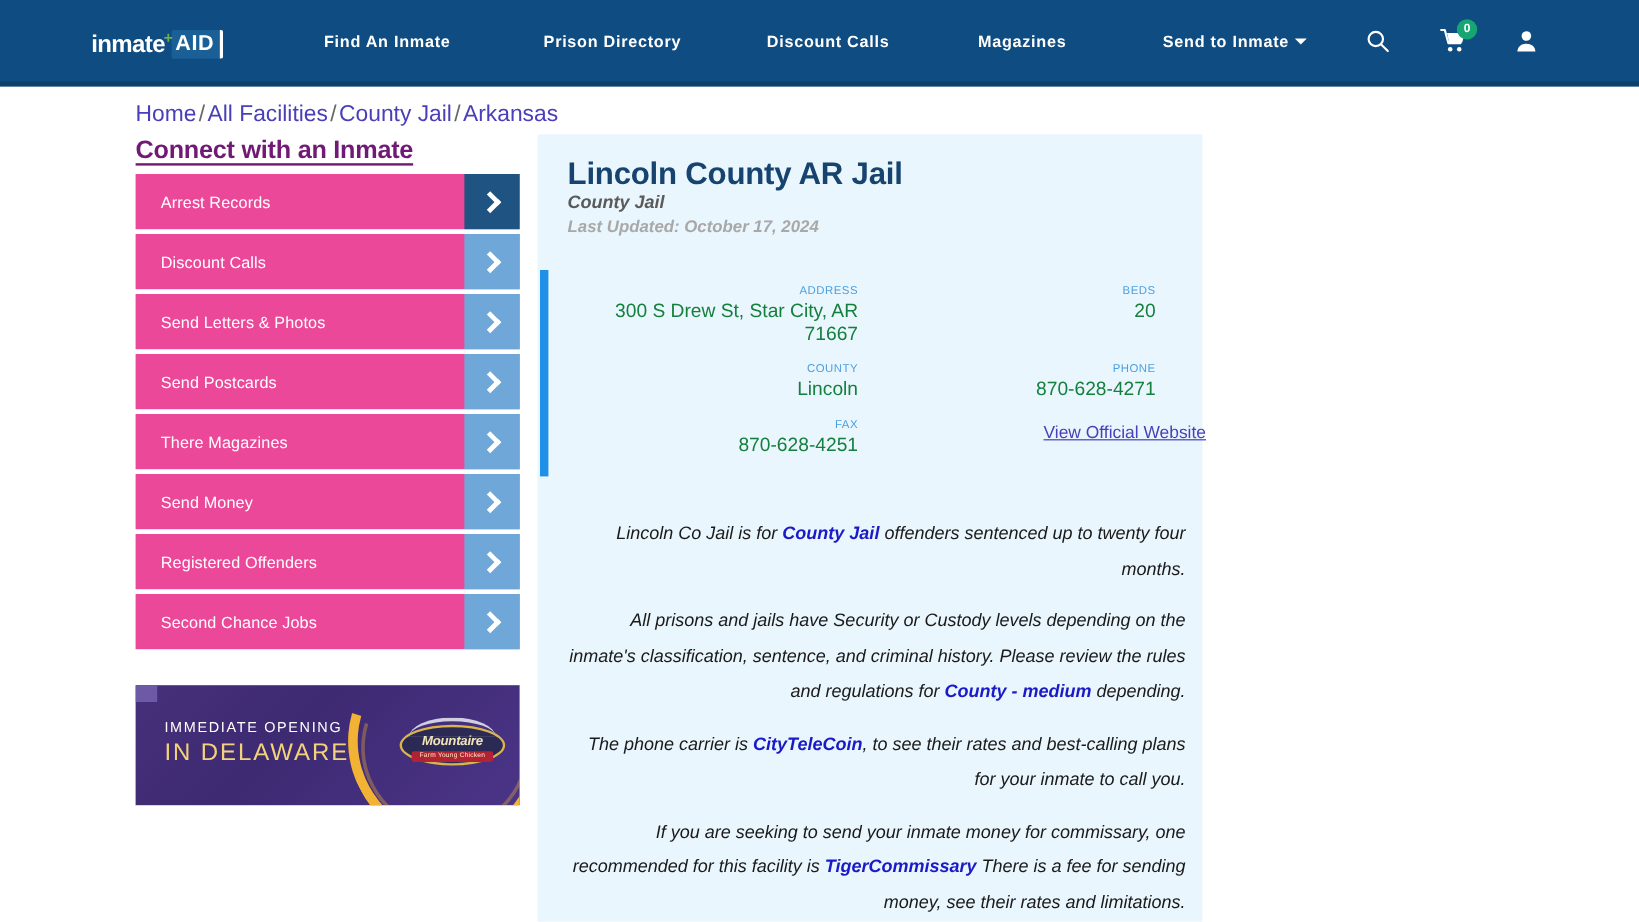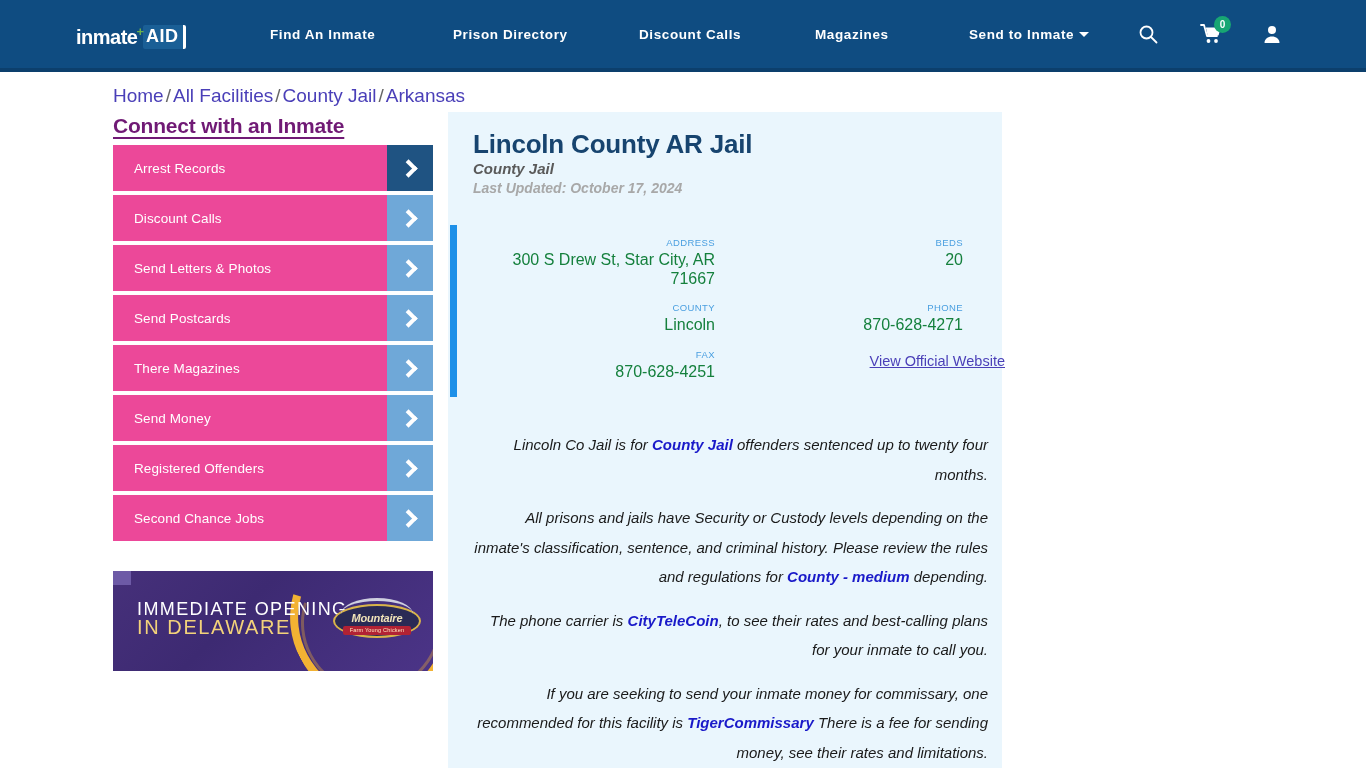--- a/index.html
+++ b/index.html
@@ -196,21 +196,21 @@
     width: 140px; height: 140px;
     border: 3px solid rgba(242,178,51,0.35);
     border-radius: 50%;
     border-top-color: transparent;
     border-right-color: transparent;
     transform: rotate(-28deg);
   }
   .ad-line1 {
     position: absolute; left: 24px; top: 28px;
     color: #ffffff;
-    font-size: 18px;
+    font-size: 12px;
     letter-spacing: 1.4px;
   }
   .ad-line2 {
     position: absolute; left: 24px; top: 45px;
     color: #f3d27a;
     font-size: 20px;
     letter-spacing: 1.6px;
   }
   .ad-logo {
     position: absolute; left: 220px; top: 27px;

